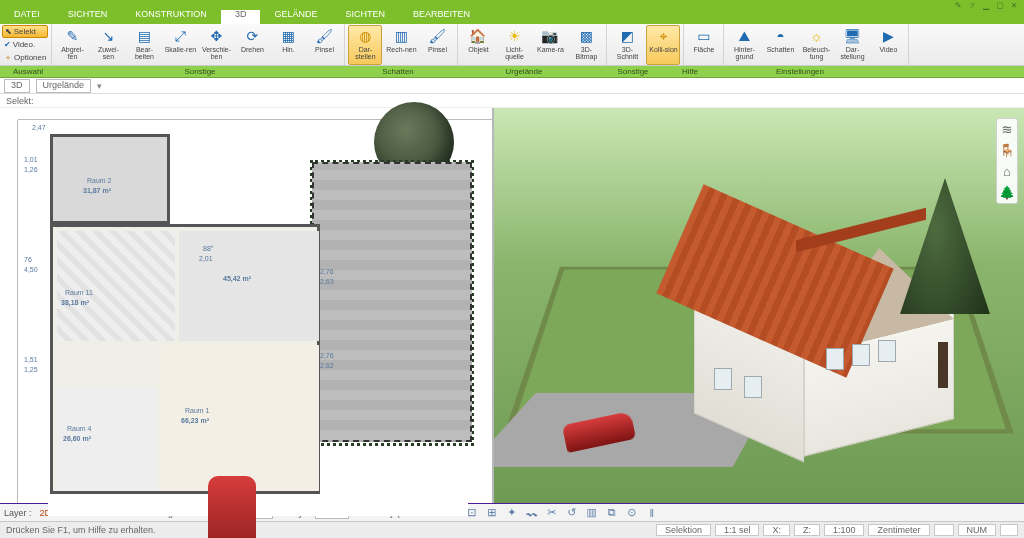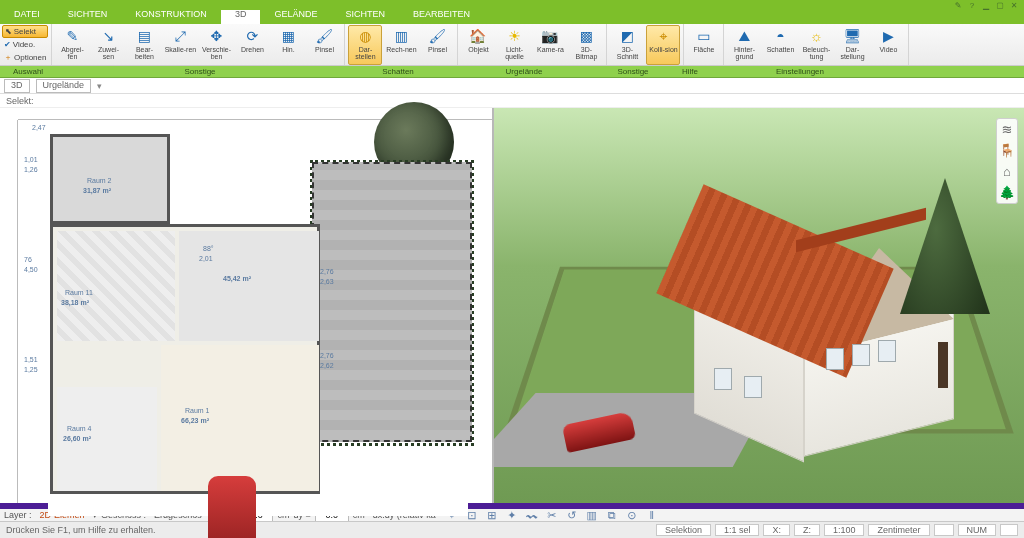--- a/index.html
+++ b/index.html
@@ -250,21 +250,21 @@
     width:22px; background:rgba(255,255,255,.9);
     border:1px solid #cfcfcf; border-radius:3px;
     display:flex; flex-direction:column; align-items:center;
     padding:3px 0;
     gap:6px;
   }
   .rtoolbar div{ font-size:13px; color:#666; }
 
   
   .lowbar {
-    height:18px; border-top:6px solid #4c1d95;
+    height:18px; border-top:1px solid #4c1d95;
     display:flex; align-items:center; font-size:9px; color:#555;
     padding:0 4px; gap:4px;
     background:#f3f3f3;
   }
   .lowbar input { width:34px; height:13px; font-size:9px; border:1px solid #bbb; text-align:center;}
   .lowbar .spacer{flex:1;}
   .lowbar .glyph { width:16px; text-align:center; color:#5f7fa8; font-size:11px;}
   .statusbar {
     height:16px; border-top:1px solid #c8c8c8;
     display:flex; align-items:center; font-size:9px; color:#666;

